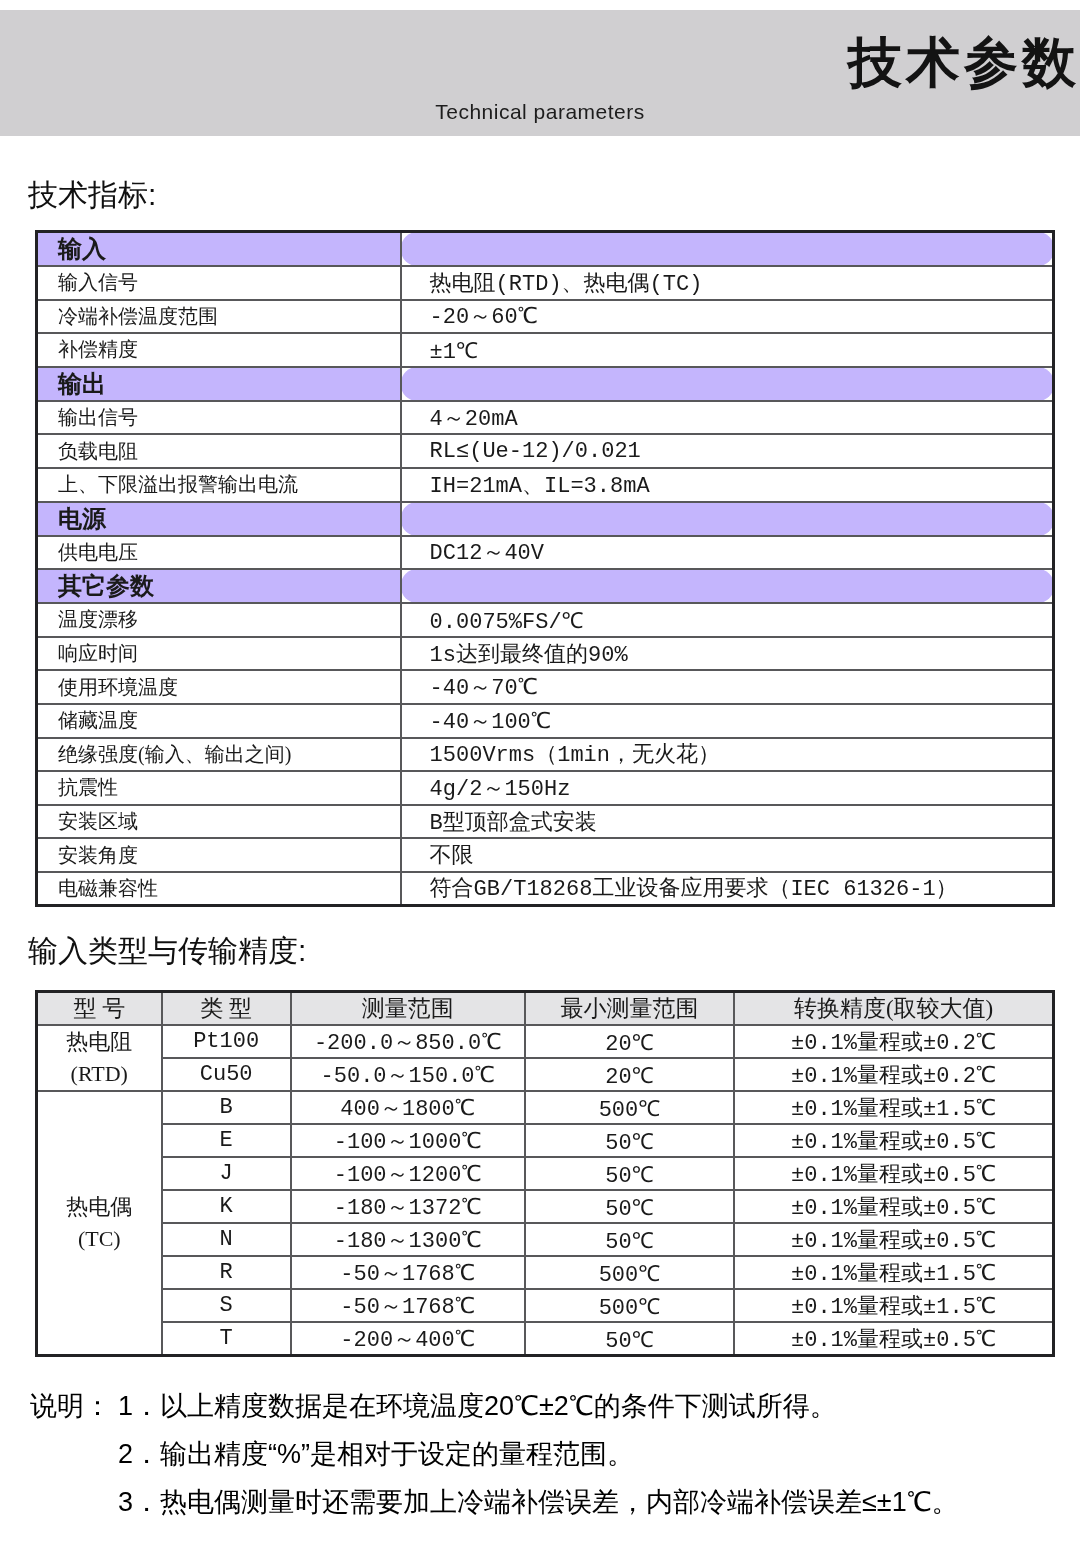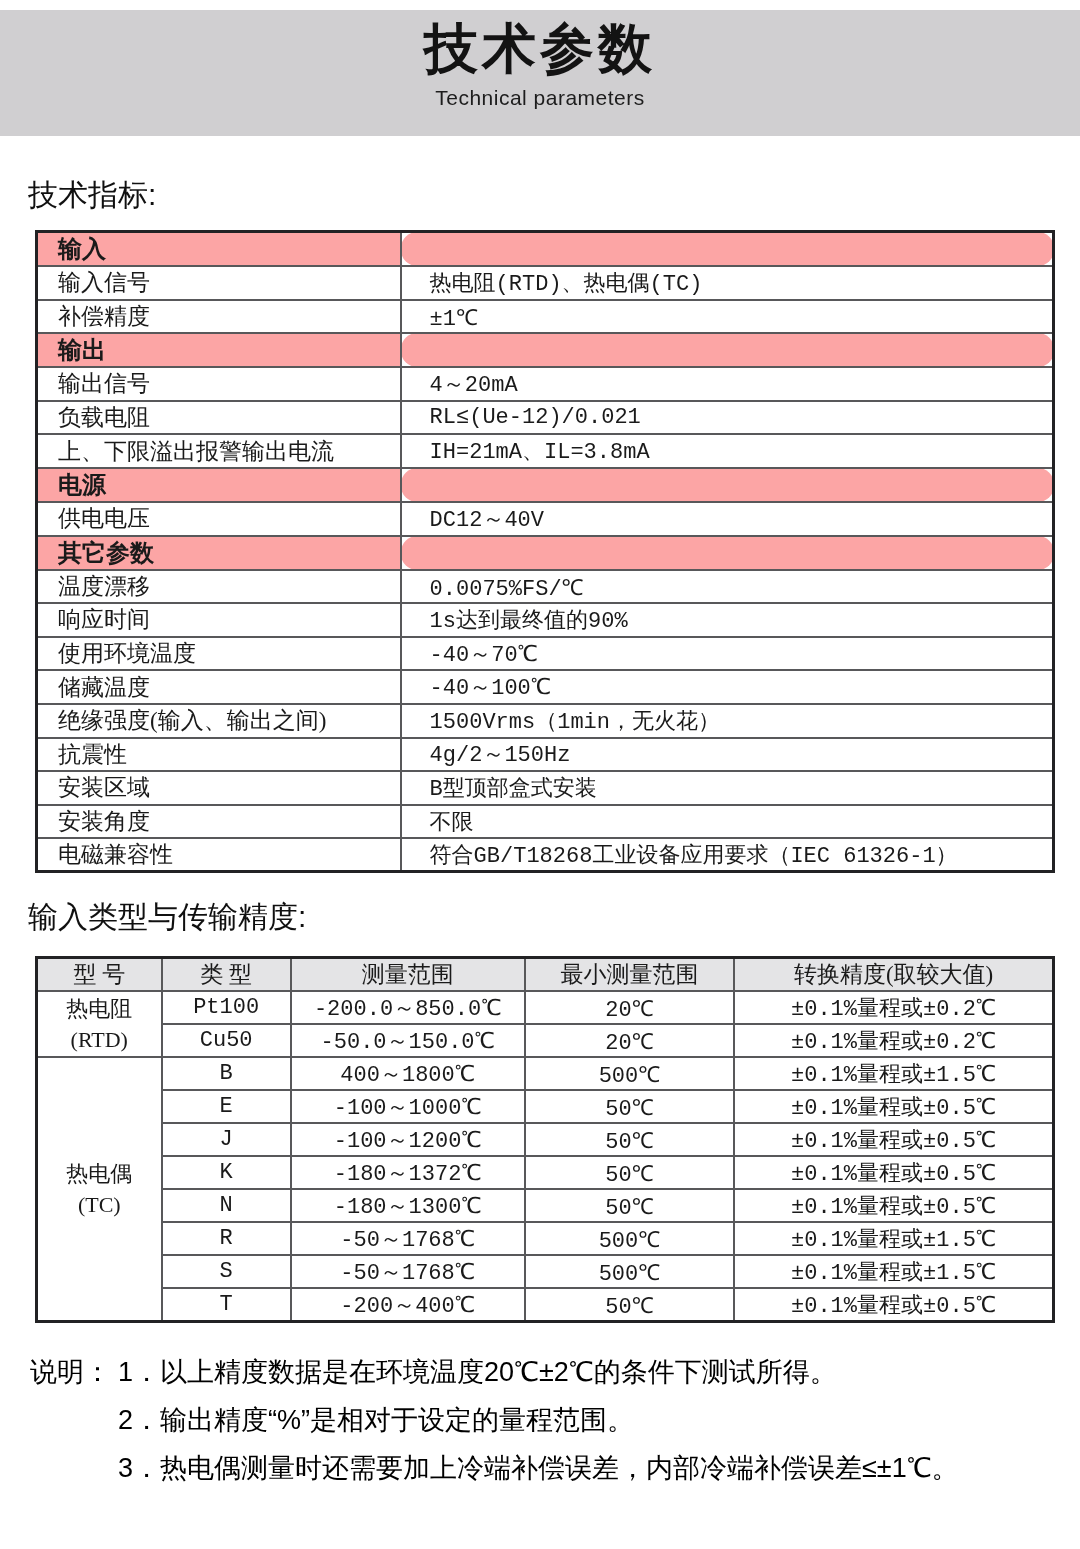--- a/index.html
+++ b/index.html
@@ -14,23 +14,24 @@
   .banner {
     margin-top: 10px;
     height: 126px;
     background: #d0cfd1;
     text-align: center;
   }
   .banner .title {
     font-size: 54px;
     font-weight: bold;
     letter-spacing: 4px;
-    padding-top: 3px;
+    padding-top: 17px;
     color: #131313;
     font-family: "Liberation Sans", sans-serif;
+    text-align: right;
   }
   .banner .subtitle {
     font-size: 21px;
     color: #1d1d1d;
     letter-spacing: 0.5px;
     font-family: "Liberation Sans", sans-serif;
   }
   .section-heading {
     font-size: 30px;
     font-weight: 500;
@@ -47,35 +48,35 @@
     table-layout: fixed;
   }
   table { border: 3px solid #222224; }
   td, th { border: 2px solid #58585a; }
 
   
   .specs-table td { height: 33.6px; overflow: hidden; }
   .specs-table .label-cell {
     width: 35.8%;
     padding-left: 20px;
-    font-size: 23px;
+    font-size: 20px;
     font-family: "Liberation Serif", serif;
     color: #1a1a1a;
     white-space: nowrap;
   }
   .specs-table .value-cell {
     padding-left: 28px;
     font-size: 22px;
     font-family: "Liberation Mono", "DejaVu Sans Mono", monospace;
     color: #1a1a1a;
     white-space: nowrap;
     border-radius: 16px;
   }
   .specs-table tr.section-row td {
-    background: #fca5a5;
+    background: #c4b5fd;
   }
   .specs-table tr.section-row .label-cell {
     font-weight: bold;
     font-size: 24px;
   }
 
   
   .accuracy-table td, .accuracy-table th {
     height: 32.7px;
     text-align: center;
@@ -126,20 +127,24 @@
 
 <table class="specs-table">
   <tbody>
       <tr class="section-row">
         <td class="label-cell">输入</td>
         <td class="value-cell"></td>
       </tr>
       <tr>
         <td class="label-cell">输入信号</td>
         <td class="value-cell">热电阻(RTD)、热电偶(TC)</td>
+      </tr>
+      <tr>
+        <td class="label-cell">冷端补偿温度范围</td>
+        <td class="value-cell">-20～60℃</td>
       </tr>
       <tr>
         <td class="label-cell">补偿精度</td>
         <td class="value-cell">±1℃</td>
       </tr>
       <tr class="section-row">
         <td class="label-cell">输出</td>
         <td class="value-cell"></td>
       </tr>
       <tr>

